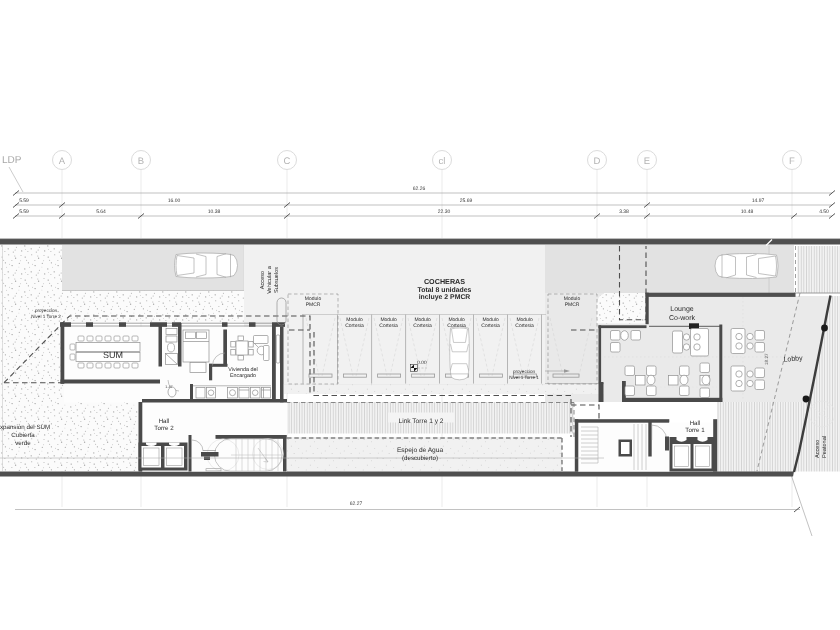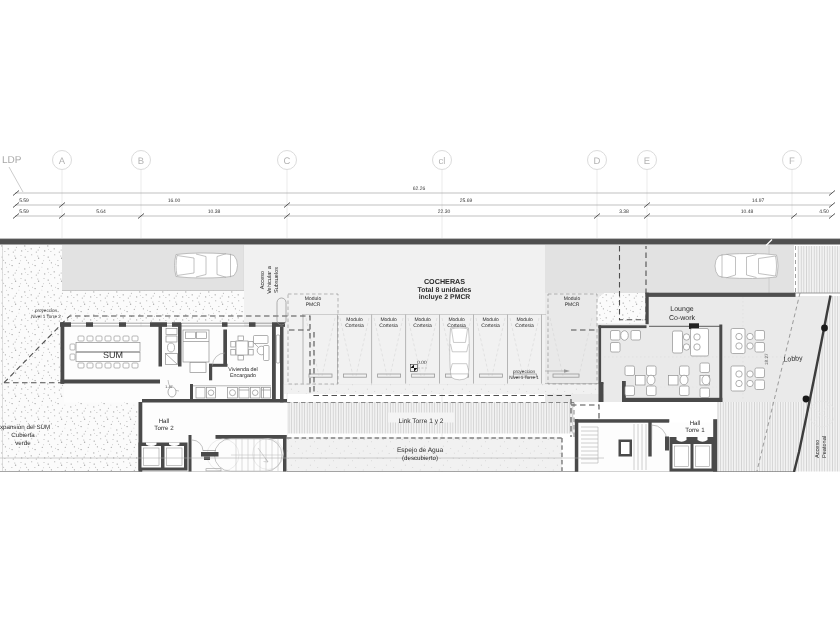--- a/index.html
+++ b/index.html
@@ -1,17 +1,17 @@
 <!DOCTYPE html>
 <html><head>
 <meta charset="utf-8">
 <style>
 html,body{margin:0;padding:0;background:#fff;}
 *{font-family:"Liberation Sans", sans-serif;}
-#page{position:relative;width:840px;height:472px;background:#1d4ed8;overflow:hidden;}
+#page{position:relative;width:840px;height:630px;background:#1d4ed8;overflow:hidden;}
 </style>
 </head>
 <body>
 <div id="page">
 <svg width="840" height="630" viewBox="0 0 840 630" text-rendering="geometricPrecision">
 <defs>
 <pattern id="stip" width="23" height="23" patternUnits="userSpaceOnUse">
 <rect width="23" height="23" fill="#fbfbfb"></rect>
 <circle cx="2.2" cy="4.1" r="0.65" fill="#9a9a9a"></circle>
           <circle cx="8.7" cy="1.8" r="0.55" fill="#a8a8a8"></circle>

